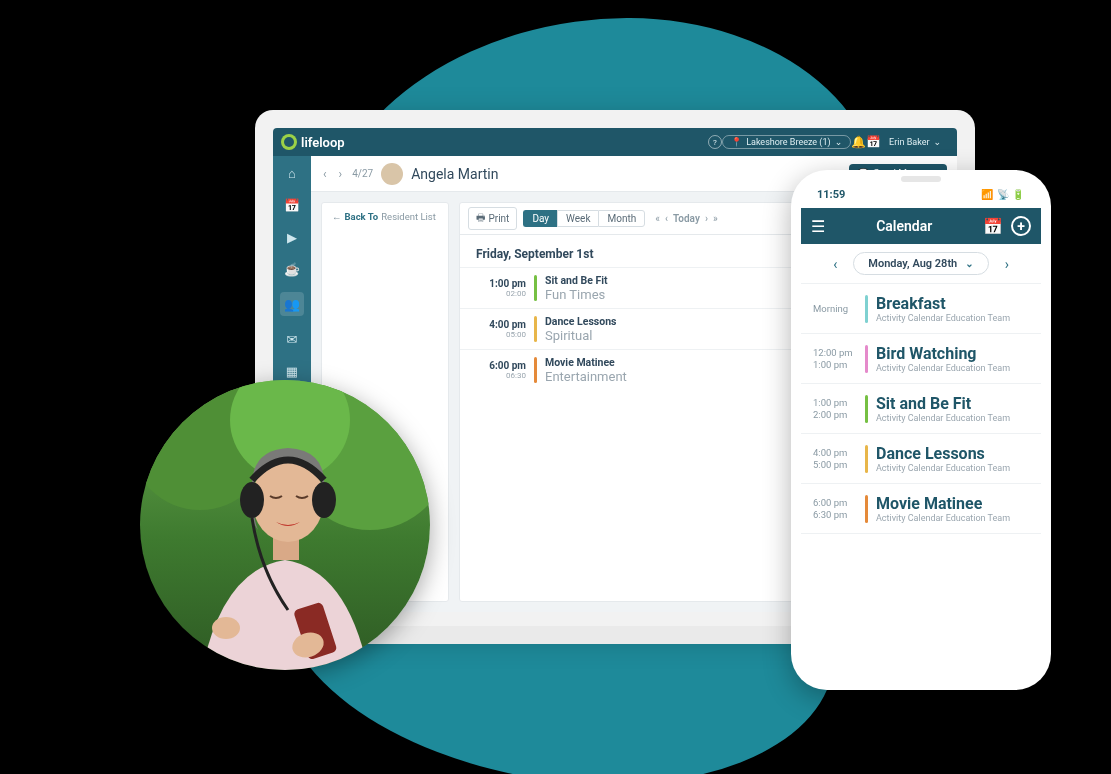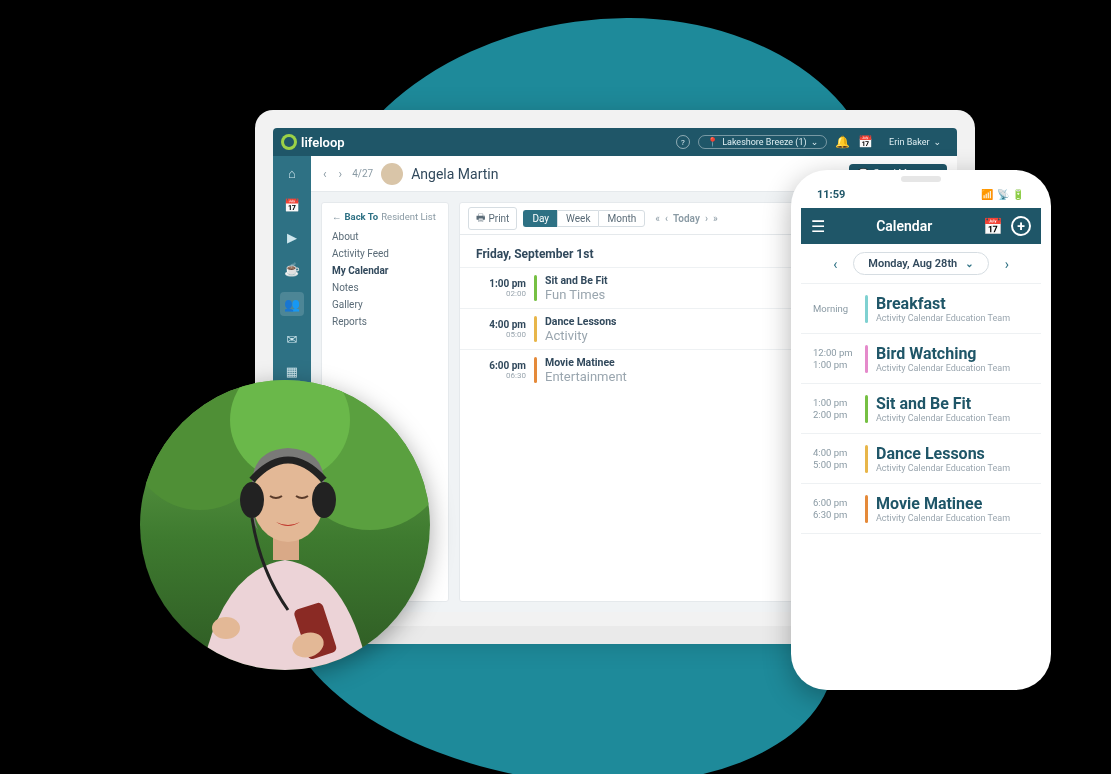--- a/index.html
+++ b/index.html
@@ -8,21 +8,21 @@
   
   .blob{position:absolute;background:#1e8a9a;border-radius:50% 50% 48% 52%/55% 58% 42% 45%}
   .blob1{width:560px;height:360px;left:320px;top:20px;transform:rotate(-8deg)}
   .blob2{width:560px;height:360px;left:280px;top:420px;transform:rotate(8deg)}
 
   
   .laptop{position:absolute;left:255px;top:110px;width:720px;height:520px;background:#f2f2f2;border-radius:18px;padding:18px;box-shadow:0 8px 30px rgba(0,0,0,.25)}
   .laptop .base{position:absolute;left:-30px;right:-30px;bottom:-14px;height:18px;background:#eaeaea;border-radius:0 0 60px 60px}
   .screen{background:#fff;width:100%;height:100%;border-radius:4px;overflow:hidden;display:flex;flex-direction:column;font-size:11px;color:#334}
 
-  .topbar{height:28px;background:#1f5668;display:flex;align-items:center;color:#dfeff3;padding:0 8px;gap:8px}
+  .topbar{height:28px;background:#1f5668;display:flex;align-items:center;color:#dfeff3;padding:0 8px;}
   .brand{display:flex;align-items:center;gap:4px;font-weight:600;font-size:13px;color:#fff}
   .brand .logo{width:16px;height:16px;border-radius:50%;background:#9bd147;position:relative}
   .brand .logo::after{content:"";position:absolute;inset:3px;border-radius:50%;background:#1f5668}
   .topbar .spacer{flex:1}
   .pill{border:1px solid rgba(255,255,255,.4);border-radius:10px;padding:1px 8px;font-size:9px;display:flex;align-items:center;gap:4px}
   .circle-icn{width:14px;height:14px;border:1px solid rgba(255,255,255,.5);border-radius:50%;display:flex;align-items:center;justify-content:center;font-size:8px}
 
   .main{flex:1;display:flex}
 
   .vside{width:38px;background:#2e7184;display:flex;flex-direction:column;align-items:center;padding-top:8px;gap:14px;color:#cfe7ee}
@@ -162,28 +162,20 @@
         </div>
 
         <div class="workarea">
 
           <div class="panel leftpanel">
             <div class="backlnk">
               <span>←</span>
               <b>Back To</b>
               <span>Resident List</span>
             </div>
-            <div id="leftmenu-items">
-                <div class="menuitem">About</div>
-                <div class="menuitem">Activity Feed</div>
-                <div class="menuitem active">My Calendar</div>
-                <div class="menuitem">Notes</div>
-                <div class="menuitem">Gallery</div>
-                <div class="menuitem">Reports</div>
-              </div>
           </div>
 
           <div class="panel centerpanel">
             <div class="toolbar">
               <span class="tool">
                 <span>🖶</span>
                 <span>Print</span>
               </span>
               <span class="seggrp" id="view-segs">
                   <span class="seg active">Day</span>
@@ -217,21 +209,21 @@
                   </div>
                 </div>
                 <div class="evrow">
                   <div class="evtime">
                     <div class="t1">4:00 pm</div>
                     <div class="t2">05:00</div>
                   </div>
                   <div class="evbar" style="background:#e8b64a"></div>
                   <div class="evbody">
                     <div class="et">Dance Lessons</div>
-                    <div class="ec">Activity</div>
+                    <div class="ec">Spiritual</div>
                   </div>
                   <div class="evteam">
                     <span class="calicn"></span>
                     <span>Activity Education Team</span>
                   </div>
                 </div>
                 <div class="evrow">
                   <div class="evtime">
                     <div class="t1">6:00 pm</div>
                     <div class="t2">06:30</div>

